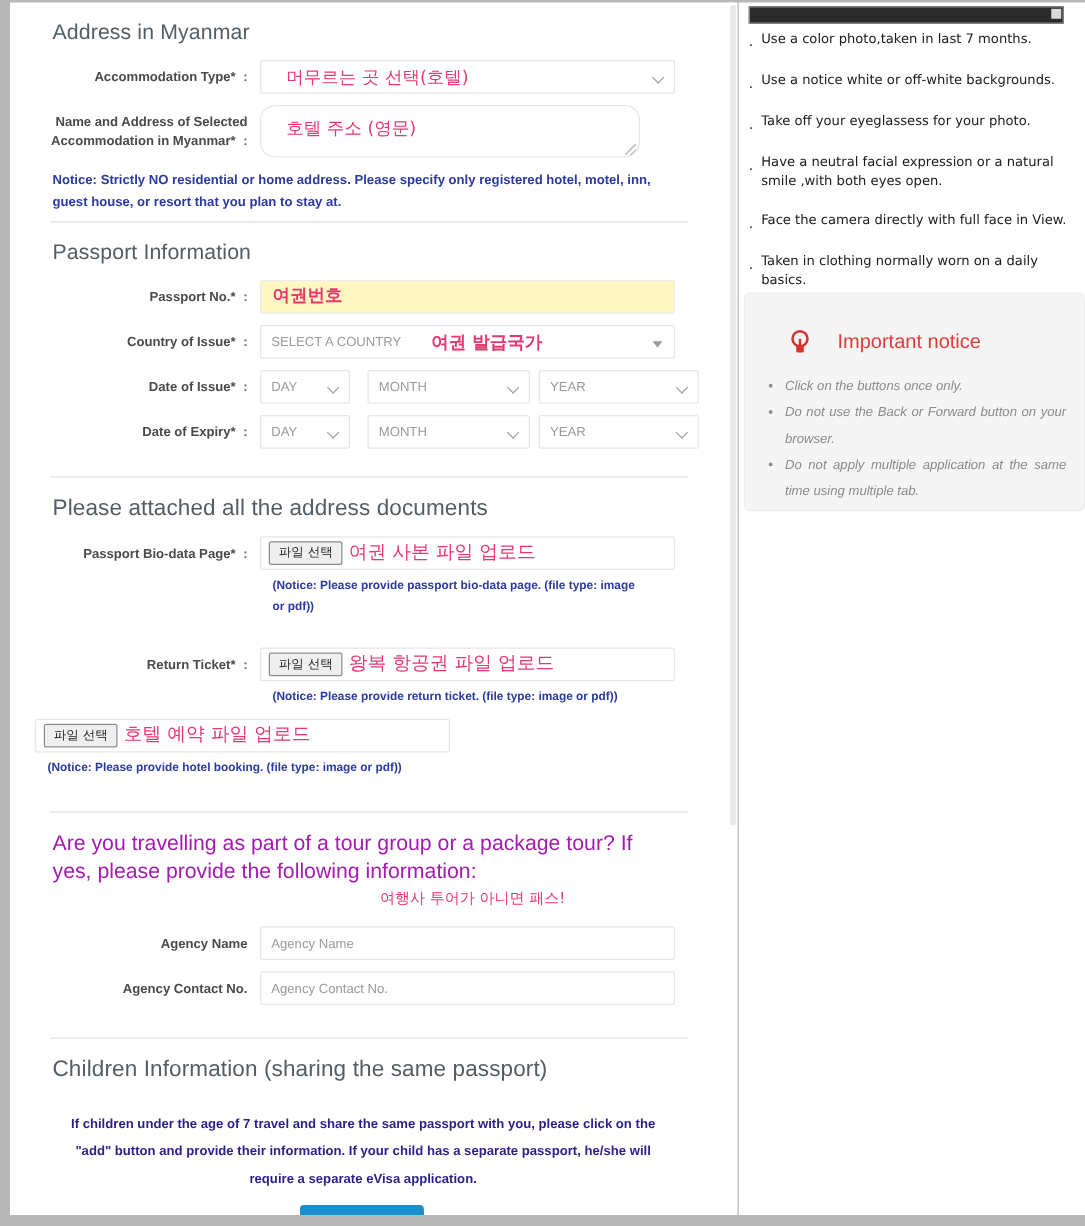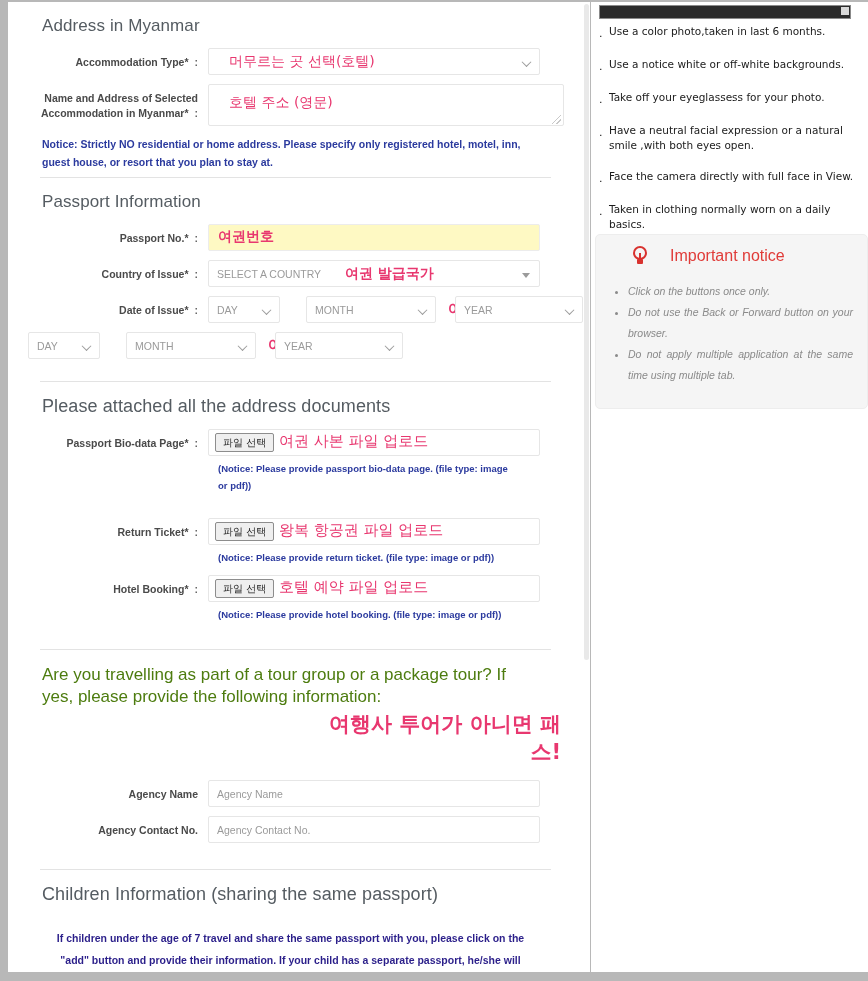--- a/index.html
+++ b/index.html
@@ -86,36 +86,36 @@
     position:absolute;right:9px;top:12px;
     width:0;height:0;border:none;
     border-left:4px solid transparent;
     border-right:4px solid transparent;
     border-top:5px solid #9b9b9b;
     transform:none;
   }
   .sel.w-full{width:332px;}
   .textarea{
     box-sizing:border-box;
-    border:1px solid #e6e6e6;background:#fff;border-radius:2px;
-    width:356px;height:42px;position:relative;
+    border:1px solid #e6e6e6;background:#fff;border-radius:12px;
+    width:304px;height:42px;position:relative;
   }
   .textarea .grip{
     position:absolute;right:2px;bottom:1px;
     width:9px;height:9px;
     background:
       linear-gradient(135deg,transparent 45%,#c9c9c9 45%,#c9c9c9 55%,transparent 55%),
       linear-gradient(135deg,transparent 70%,#c9c9c9 70%,#c9c9c9 80%,transparent 80%);
   }
   .passport-no{
     width:332px;height:27px;background:#fef9c3;border:1px solid #ececec;
     border-radius:2px;display:flex;align-items:center;padding:0 8px;box-sizing:border-box;
   }
   .country-sel{width:332px;}
-  .date-row{display:flex;gap:16px;align-items:flex-start;}
+  .date-row{display:flex;gap:4px;align-items:flex-start;}
   .day-sel{width:72px;margin-right:10px;}
   .month-sel{width:130px;margin-right:3px;}
   .year-sel{width:128px;}
   .fbox{width:332px;padding-left:6px;}
   .file-btn{
     font-size:10px;color:#1a1a1a;
     background:#efefef;
     border:1px solid #8d8d8d;
     border-radius:2px;
     padding:2px 7px;
@@ -137,24 +137,23 @@
     position:absolute;left:20px;top:4px;font-size:14px;font-weight:normal;
   }
   .kr-in-ta{
     position:absolute;left:20px;top:9px;font-size:14px;font-weight:normal;
   }
   .kr-pass{position:absolute;left:20px;top:4px;font-size:14px;font-weight:bold;}
   .kr-country{position:absolute;left:136px;top:4px;font-size:14px;font-weight:bold;}
   .kr-month{position:absolute;left:141px;top:3px;font-size:15px;font-weight:bold;}
   .kr-file{position:absolute;left:70px;top:2px;font-size:15px;font-weight:normal;}
   .kr-tour{
-    color:#e8376f;font-size:21px;font-weight:bold;
+    color:#e8376f;font-size:12px;font-weight:normal;
     font-family:"DejaVu Sans",sans-serif;
     margin:2px 0 0 286px;
-    text-align:right;
   }
 
   
   .notice-blue{
     color:#2b3a9e;font-size:10.5px;font-weight:bold;line-height:18px;
     margin:2px 0 0 24px;max-width:500px;
   }
   .notice-small{
     color:#2b3a9e;font-size:9.5px;font-weight:bold;line-height:17px;
     margin:4px 0 0 10px;max-width:300px;
@@ -169,21 +168,21 @@
     background:#1a8fd0;
     color:#fff;font-size:11px;font-weight:bold;
     padding:7px 12px;border-radius:3px;border:none;
     box-shadow:0 2px 0 #1b6fa5;
     cursor:pointer;
     font-family:"Liberation Sans",sans-serif;
   }
   .btn-wrap{text-align:center;padding:10px 0 0 0;}
 
   .q-head{
-    font-size:17px;color:#4d7c0f;line-height:22px;
+    font-size:17px;color:#a21caf;line-height:22px;
     padding:14px 20px 0 24px;
   }
 
   
   .right-panel{
     position:absolute;left:591px;top:2px;width:277px;height:970px;
     background:#ffffff;
     box-sizing:border-box;
     overflow:hidden;
   }
@@ -209,21 +208,21 @@
     flex:0 0 10px;color:#1a1a1a;font-size:11px;line-height:15px;
     padding-top:2px;
   }
   .photo-item .txt2{flex:1;}
   .notice-card{
     position:absolute;left:4px;top:232px;width:273px;height:175px;
     background:#f5f5f5;
     border:1px solid #ededed;
     border-radius:5px;
     box-sizing:border-box;
-    padding:10px 14px 10px 14px;
+    padding:28px 14px 10px 14px;
   }
   .notice-title-row{display:flex;align-items:center;gap:22px;padding-left:22px;}
   .bulb{
     width:16px;height:22px;position:relative;flex:0 0 16px;
   }
   .bulb svg{display:block;}
   .notice-title{
     color:#e03b38;font-size:16px;font-weight:normal;
     font-family:"Liberation Sans",sans-serif;
   }
@@ -317,20 +316,23 @@
                 <span class="kr kr-month">여권 발권일</span>
               </div>
               <div class="sel year-sel">
                 <span>YEAR</span>
               </div>
             </div>
           </div>
         </div>
 
         <div class="row">
+          <div class="lbl">
+            <span>Date of Expiry</span><span class="req">*</span><span class="colon">:</span>
+          </div>
           <div class="ctl">
             <div class="date-row">
               <div class="sel day-sel">
                 <span>DAY</span>
               </div>
               <div class="sel month-sel" style="position:relative;">
                 <span>MONTH</span>
                 <span class="kr kr-month">여권 만료일</span>
               </div>
               <div class="sel year-sel">
@@ -365,23 +367,20 @@
           <div class="ctl">
             <div class="fbox" style="position:relative;">
               <span class="file-btn">파일 선택</span>
               <span class="kr kr-file">왕복 항공권 파일 업로드</span>
             </div>
             <div class="notice-small" style="max-width:340px;">(Notice: Please provide return ticket. (file type: image or pdf))</div>
           </div>
         </div>
 
         <div class="row" style="margin-top:8px;">
-          <div class="lbl">
-            <span>Hotel Booking</span><span class="req">*</span><span class="colon">:</span>
-          </div>
           <div class="ctl">
             <div class="fbox" style="position:relative;">
               <span class="file-btn">파일 선택</span>
               <span class="kr kr-file">호텔 예약 파일 업로드</span>
             </div>
             <div class="notice-small" style="max-width:340px;">(Notice: Please provide hotel booking. (file type: image or pdf))</div>
           </div>
         </div>
 
         <div class="divider" style="margin-top:26px;"></div>
@@ -433,21 +432,21 @@
 
   <div class="right-panel">
 
     <div class="topbar">
       <div class="tb-handle"></div>
     </div>
 
     <div class="photo-list">
       <div class="photo-item">
         <span class="dot">.</span>
-        <span class="txt2">Use a color photo,taken in last 6 months.</span>
+        <span class="txt2">Use a color photo,taken in last 7 months.</span>
       </div>
       <div class="photo-item">
         <span class="dot">.</span>
         <span class="txt2">Use a notice white or off-white backgrounds.</span>
       </div>
       <div class="photo-item">
         <span class="dot">.</span>
         <span class="txt2">Take off your eyeglassess for your photo.</span>
       </div>
       <div class="photo-item">

